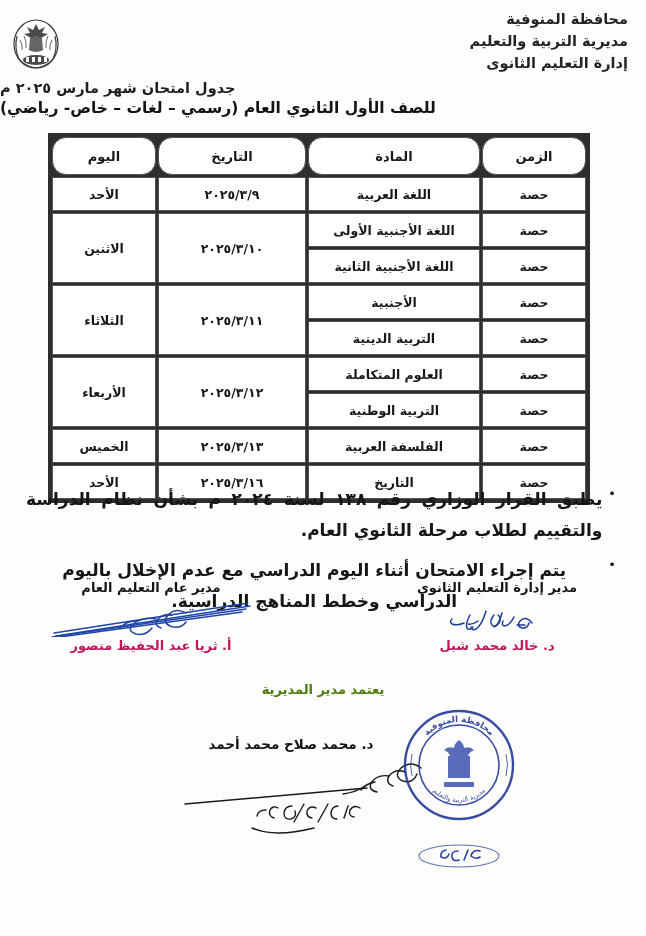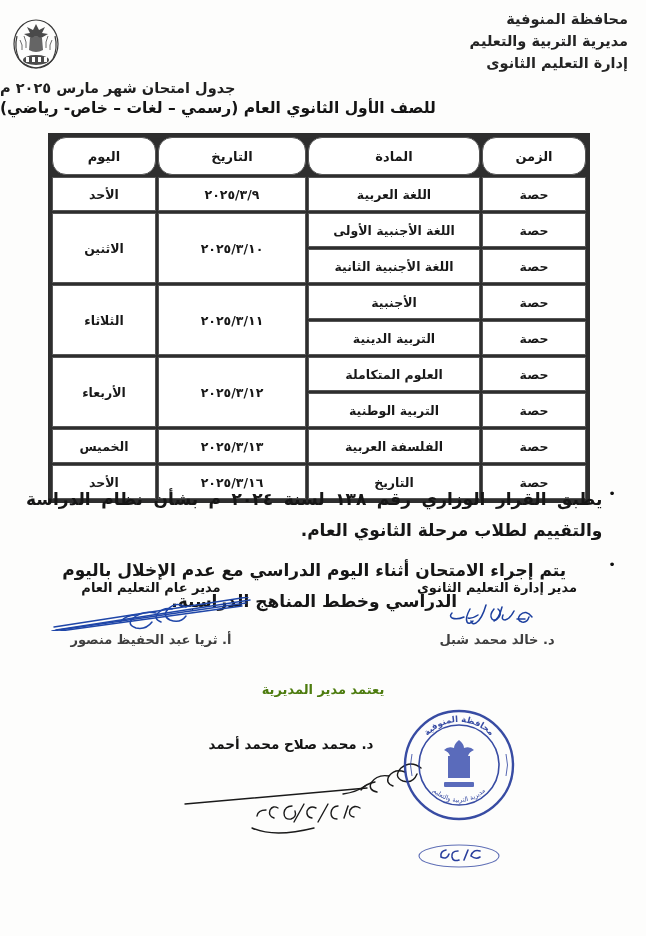--- a/index.html
+++ b/index.html
@@ -157,31 +157,31 @@
     top: 0;
     width: 230px;
     text-align: center;
   }
   .sig-right { right: 8px; }
   .sig-left  { left: 10px; }
   .sig-title {
     font-size: 13px;
     font-weight: 700;
     color: #151515;
-    margin-bottom: 2px;
+    margin-bottom: 8px;
   }
   .sig-scribble {
     height: 34px;
     position: relative;
   }
   .sig-scribble svg { position: absolute; left: 0; top: 0; width: 100%; height: 100%; }
   .sig-name {
     font-size: 13px;
     font-weight: 700;
-    color: #404040;
+    color: #be185d;
     margin-top: 1px;
   }
 
   
   .approval {
     position: absolute;
     top: 682px;
     left: 0;
     right: 0;
     text-align: center;

